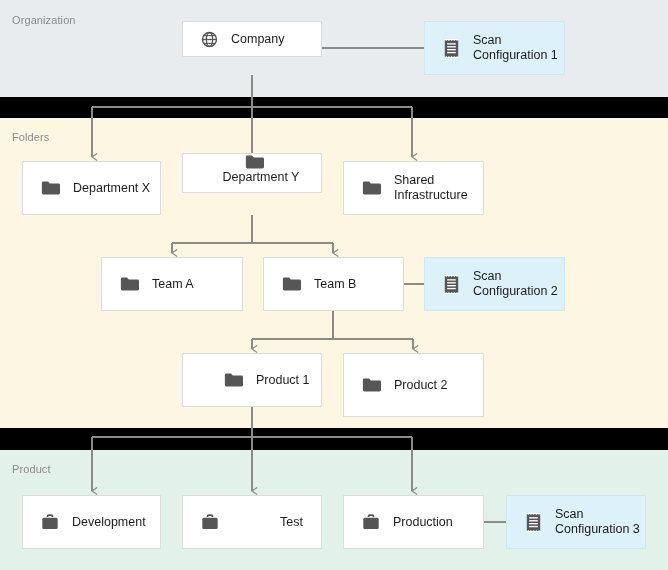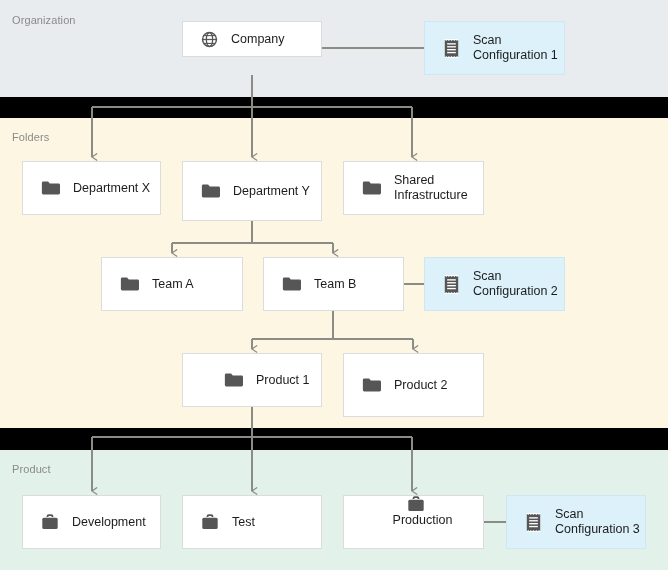--- a/index.html
+++ b/index.html
@@ -99,21 +99,21 @@
         </svg>
         <span class="lbl">Scan
 Configuration 1</span>
       </div>
       <div class="node" style="left: 22px; top: 161px; width: 139px; height: 54px;">
         <svg class="ico" width="19" height="16" viewBox="0 0 22 18">
           <path d="M1,3.2 a1.6,1.6 0 0 1 1.6,-1.6 h5.6 l2,2.2 h10.2 a1.6,1.6 0 0 1 1.6,1.6 v9.4 a1.6,1.6 0 0 1 -1.6,1.6 h-17.8 a1.6,1.6 0 0 1 -1.6,-1.6 z" fill="#565656"></path>
         </svg>
         <span class="lbl">Department X</span>
       </div>
-      <div class="node" style="left: 182px; top: 161px; width: 140px; height: 60px;">
+      <div class="node" style="left: 182px; top: 153px; width: 140px; height: 40px; flex-direction: column;">
         <svg class="ico" width="19" height="16" viewBox="0 0 22 18">
           <path d="M1,3.2 a1.6,1.6 0 0 1 1.6,-1.6 h5.6 l2,2.2 h10.2 a1.6,1.6 0 0 1 1.6,1.6 v9.4 a1.6,1.6 0 0 1 -1.6,1.6 h-17.8 a1.6,1.6 0 0 1 -1.6,-1.6 z" fill="#565656"></path>
         </svg>
         <span class="lbl">Department Y</span>
       </div>
       <div class="node" style="left: 343px; top: 161px; width: 141px; height: 54px;">
         <svg class="ico" width="19" height="16" viewBox="0 0 22 18">
           <path d="M1,3.2 a1.6,1.6 0 0 1 1.6,-1.6 h5.6 l2,2.2 h10.2 a1.6,1.6 0 0 1 1.6,1.6 v9.4 a1.6,1.6 0 0 1 -1.6,1.6 h-17.8 a1.6,1.6 0 0 1 -1.6,-1.6 z" fill="#565656"></path>
         </svg>
         <span class="lbl">Shared
@@ -160,28 +160,28 @@
         </svg>
         <span class="lbl">Product 2</span>
       </div>
       <div class="node" style="left: 22px; top: 495px; width: 139px; height: 54px;">
         <svg class="ico" width="18" height="17" viewBox="0 0 20 19">
           <path d="M7.2,3.4 v-0.6 a1.5,1.5 0 0 1 1.5,-1.5 h2.6 a1.5,1.5 0 0 1 1.5,1.5 v0.6" fill="none" stroke="#565656" stroke-width="2.1"></path>
           <rect x="1.4" y="4.3" width="17.2" height="12.6" rx="1.7" fill="#565656"></rect>
         </svg>
         <span class="lbl">Development</span>
       </div>
-      <div class="node" style="left: 182px; top: 495px; width: 140px; height: 54px;">
+      <div class="node" style="left: 182px; top: 495px; width: 140px; height: 54px; gap: 48px;">
         <svg class="ico" width="18" height="17" viewBox="0 0 20 19">
           <path d="M7.2,3.4 v-0.6 a1.5,1.5 0 0 1 1.5,-1.5 h2.6 a1.5,1.5 0 0 1 1.5,1.5 v0.6" fill="none" stroke="#565656" stroke-width="2.1"></path>
           <rect x="1.4" y="4.3" width="17.2" height="12.6" rx="1.7" fill="#565656"></rect>
         </svg>
         <span class="lbl">Test</span>
       </div>
-      <div class="node" style="left: 343px; top: 495px; width: 141px; height: 54px; flex-direction: column;">
+      <div class="node" style="left: 343px; top: 495px; width: 141px; height: 54px;">
         <svg class="ico" width="18" height="17" viewBox="0 0 20 19">
           <path d="M7.2,3.4 v-0.6 a1.5,1.5 0 0 1 1.5,-1.5 h2.6 a1.5,1.5 0 0 1 1.5,1.5 v0.6" fill="none" stroke="#565656" stroke-width="2.1"></path>
           <rect x="1.4" y="4.3" width="17.2" height="12.6" rx="1.7" fill="#565656"></rect>
         </svg>
         <span class="lbl">Production</span>
       </div>
       <div class="node scan" style="left: 506px; top: 495px; width: 140px; height: 54px;">
         <svg class="ico" width="17" height="19" viewBox="0 0 18 21">
           <path d="M1.6,1.2 h14.8 v18.6 h-14.8 z" fill="#565656"></path>
           <g stroke="#ffffff" stroke-width="1.5">

